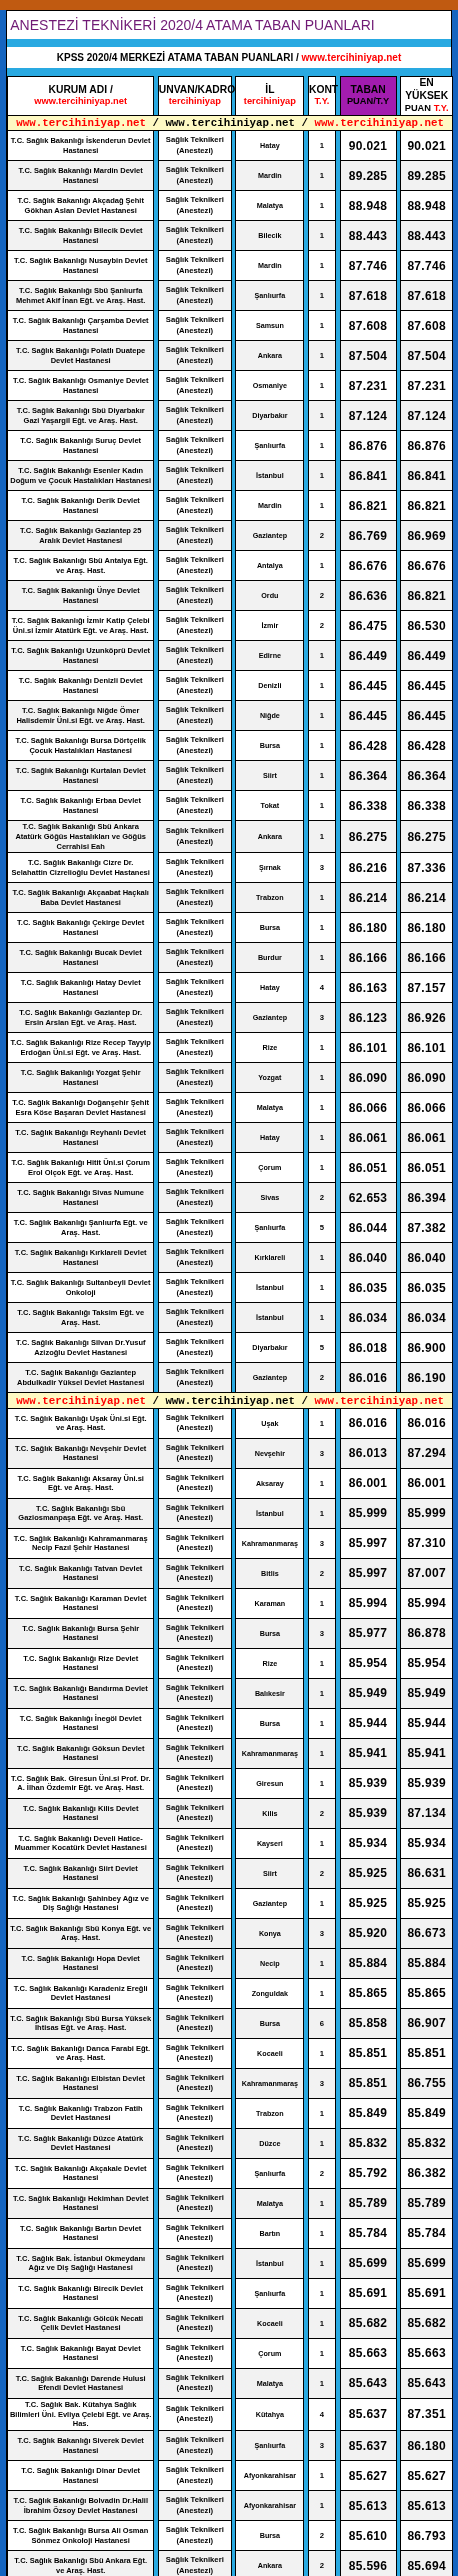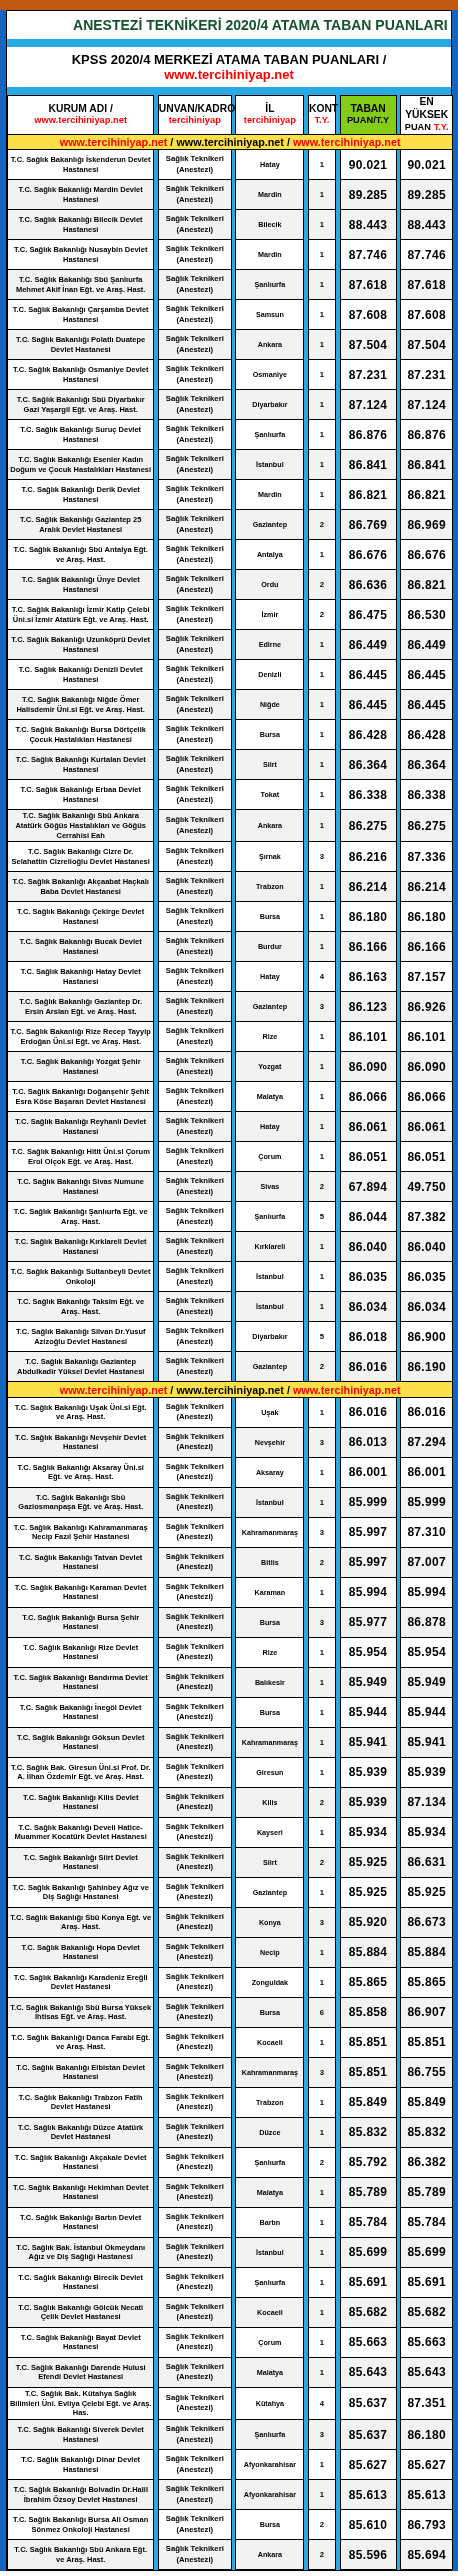--- a/index.html
+++ b/index.html
@@ -1,34 +1,34 @@
 <!DOCTYPE html>
 <html style="font-size:8.2px"><head>
 <meta charset="utf-8">
 <style>
   html,body{margin:0;padding:0;background:#ffffff;}
   body{font-family:"Liberation Sans","DejaVu Sans",sans-serif;width:458px;}
   .frame{width:458px;background:#1565c0;}
   .topbar{height:9.8px;background:#c05a11;}
   .inner{margin:0 6.2px;background:#ffffff;border:1px solid #000;border-top:0.5px solid #000;}
-  .title-row{padding:6.2px 3.1px;text-align:right;font-weight:bold;font-size:14px;color:#14532d;letter-spacing:0px;}
+  .title-row{padding:6.2px 3.1px;text-align:left;font-weight:normal;font-size:14px;color:#701a75;letter-spacing:0px;}
   .blue-band{height:8.2px;background:#29a9e1;}
-  .subtitle-row{padding:4.6px 2.1px;text-align:center;font-weight:bold;font-size:13px;color:#000;}
+  .subtitle-row{padding:4.6px 2.1px;text-align:center;font-weight:bold;font-size:10px;color:#000;}
   .subtitle-row .red{color:#ff0000;}
   table{border-collapse:collapse;width:100%;table-layout:fixed;}
   td,th{padding:0;}
   th.hcell,td.cell{border:1px solid #000;background:#ffffff;vertical-align:middle;text-align:center;}
   td.gap, col.gap{width:4.6px;}
   td.gap{background:#29a9e1;border:none;}
   thead th.hcell{height:38px;font-weight:bold;color:#000;}
   .h-main{font-size:10.3px;line-height:1.25;}
   .h-sub{font-size:9.3px;color:#ff0000;line-height:1.25;}
   .h-sub .blk{color:#000;}
-  th.yellow{background:#84cc16;margin-left:20px;}
-  tr.sep td{background:#fde047;border:1px solid #000;text-align:center;font-weight:bold;font-size:10.8px;height:14.4px;color:#000;}
+  th.yellow{background:#a21caf;margin-left:20px;}
+  tr.sep td{background:#fef9c3;border:1px solid #000;text-align:center;font-weight:bold;font-size:10.8px;height:14.4px;color:#000;font-family:Liberation Mono, monospace;}
   tr.sep .red{color:#ff0000;}
   tr.data td.cell{height:27px;}
   tr.data.alt td.cell{background:#f2f2f2;}
   .kurum{font-size:7.5px;font-weight:bold;line-height:1.3;padding:1px 1.5px;}
   .unvan{font-size:7.7px;font-weight:bold;line-height:1.35;}
   .il{font-size:7.2px;font-weight:bold;}
   .kont{font-size:7.7px;font-weight:bold;}
   .score{font-size:12px;font-weight:bold;letter-spacing:0.3px;}
 </style>
 </head>
@@ -116,20 +116,33 @@
             <td class="cell unvan">Sağlık Teknikeri<br>(Anestezi)</td>
             <td class="gap"></td>
             <td class="cell il">Mardin</td>
             <td class="gap"></td>
             <td class="cell kont">1</td>
             <td class="gap"></td>
             <td class="cell score">89.285</td>
             <td class="gap"></td>
             <td class="cell score">89.285</td>
           </tr>
+          <tr class="data">
+            <td class="cell kurum">T.C. Sağlık Bakanlığı Akçadağ Şehit Gökhan Aslan Devlet Hastanesi</td>
+            <td class="gap"></td>
+            <td class="cell unvan">Sağlık Teknikeri<br>(Anestezi)</td>
+            <td class="gap"></td>
+            <td class="cell il">Malatya</td>
+            <td class="gap"></td>
+            <td class="cell kont">1</td>
+            <td class="gap"></td>
+            <td class="cell score">88.948</td>
+            <td class="gap"></td>
+            <td class="cell score">88.948</td>
+          </tr>
           <tr class="data alt">
             <td class="cell kurum">T.C. Sağlık Bakanlığı Bilecik Devlet Hastanesi</td>
             <td class="gap"></td>
             <td class="cell unvan">Sağlık Teknikeri<br>(Anestezi)</td>
             <td class="gap"></td>
             <td class="cell il">Bilecik</td>
             <td class="gap"></td>
             <td class="cell kont">1</td>
             <td class="gap"></td>
             <td class="cell score">88.443</td>
@@ -541,23 +554,23 @@
           </tr>
           <tr class="data alt">
             <td class="cell kurum">T.C. Sağlık Bakanlığı Sivas Numune Hastanesi</td>
             <td class="gap"></td>
             <td class="cell unvan">Sağlık Teknikeri<br>(Anestezi)</td>
             <td class="gap"></td>
             <td class="cell il">Sivas</td>
             <td class="gap"></td>
             <td class="cell kont">2</td>
             <td class="gap"></td>
-            <td class="cell score">67.894</td>
-            <td class="gap"></td>
-            <td class="cell score">49.750</td>
+            <td class="cell score">62.653</td>
+            <td class="gap"></td>
+            <td class="cell score">86.394</td>
           </tr>
           <tr class="data">
             <td class="cell kurum">T.C. Sağlık Bakanlığı Şanlıurfa Eğt. ve Araş. Hast.</td>
             <td class="gap"></td>
             <td class="cell unvan">Sağlık Teknikeri<br>(Anestezi)</td>
             <td class="gap"></td>
             <td class="cell il">Şanlıurfa</td>
             <td class="gap"></td>
             <td class="cell kont">5</td>
             <td class="gap"></td>

